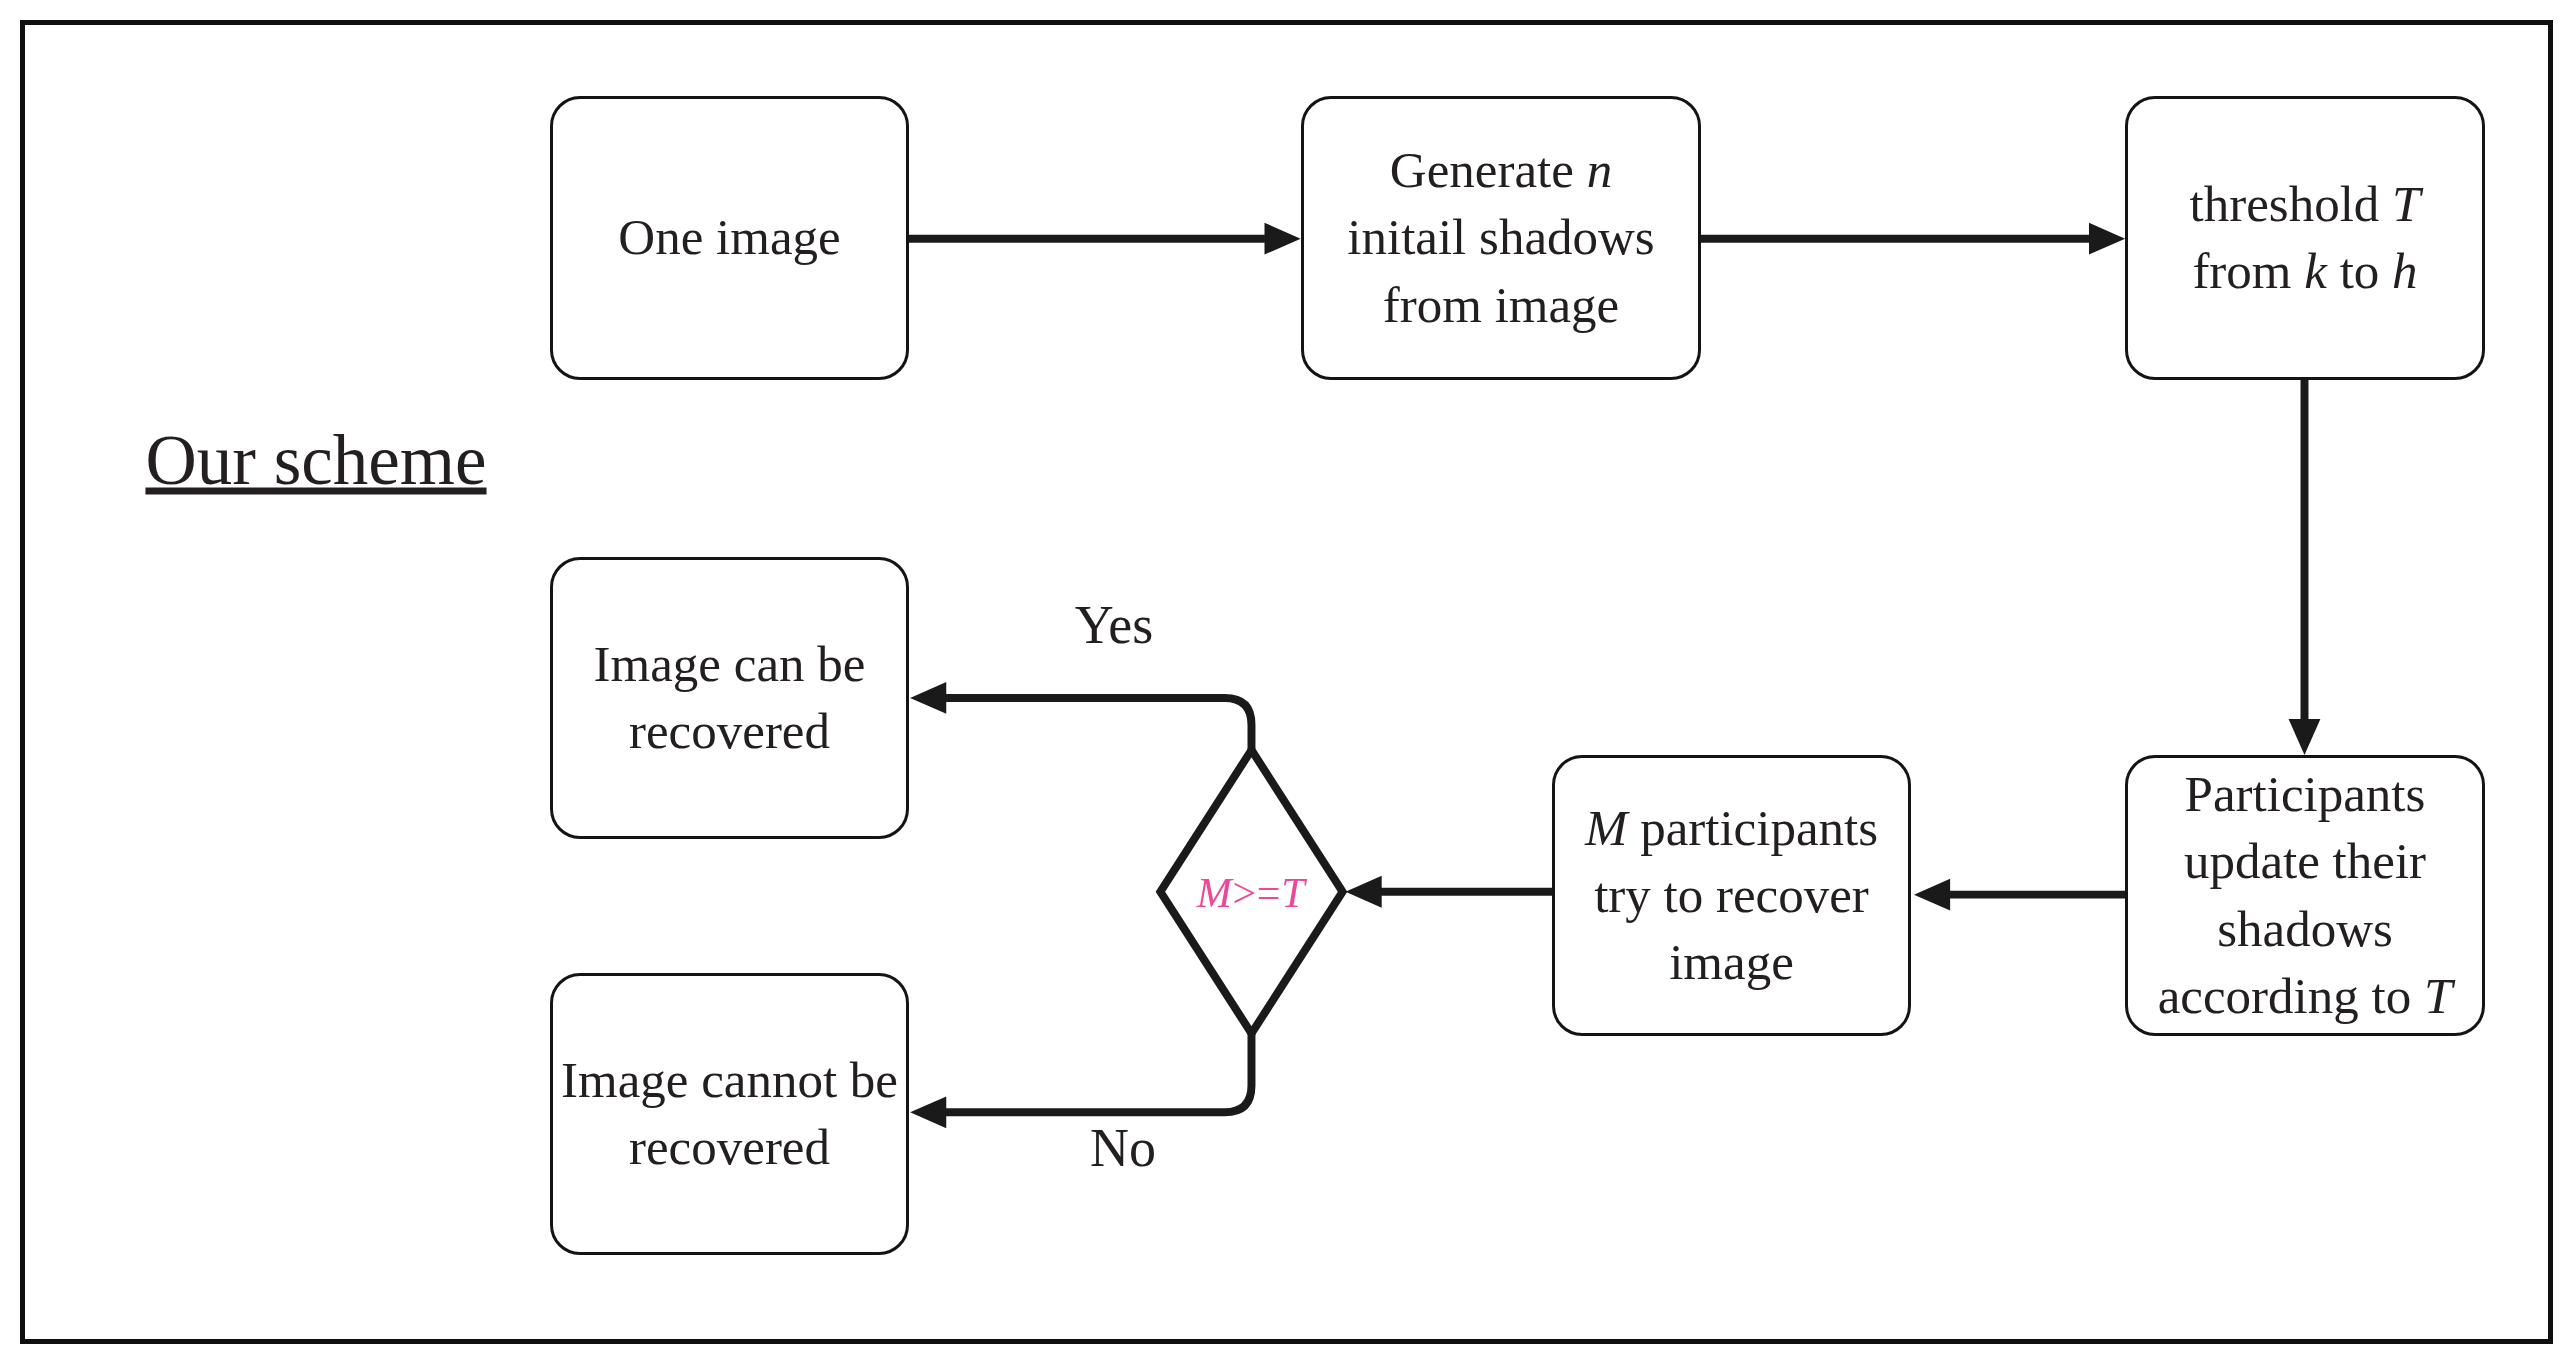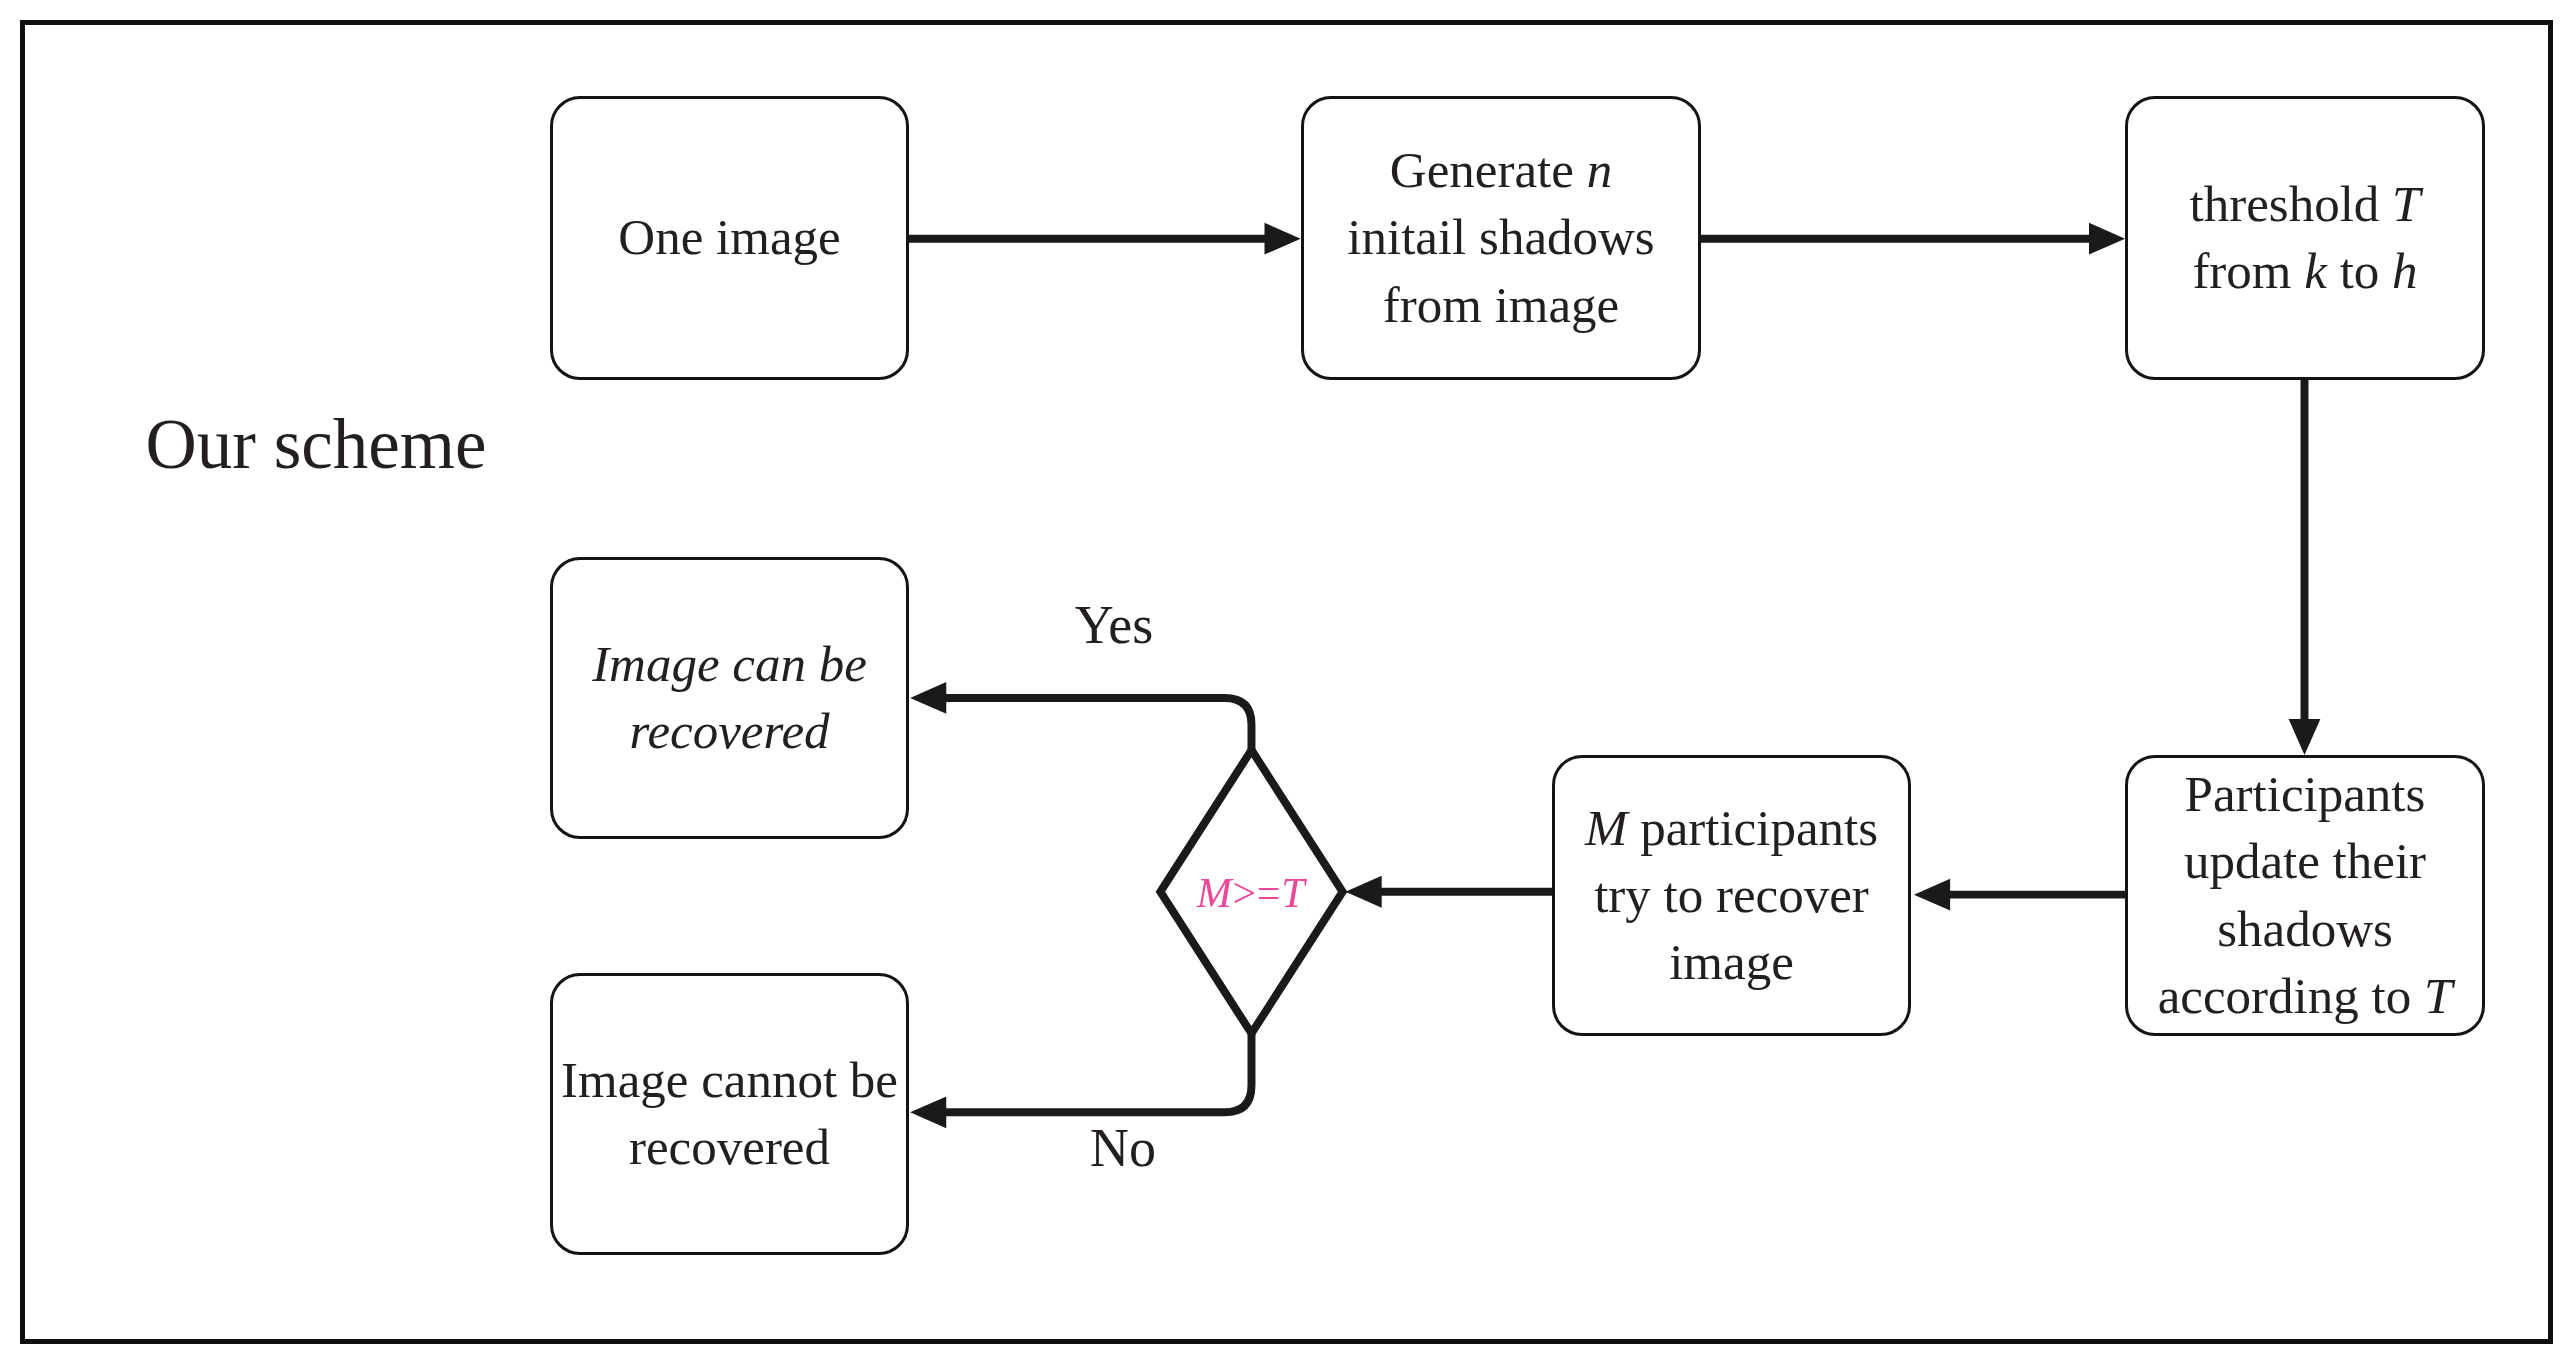--- a/index.html
+++ b/index.html
@@ -70,21 +70,21 @@
     <path d="M 1730 1037 L 1730 1002 Q 1730 965 1693 965 L 1306 965" fill="none" stroke="#1a1a1a" stroke-width="11"></path>
     <polygon points="1258,965 1308,943 1308,987" fill="#1a1a1a"></polygon>
   </g>
 
   <g>
     <path d="M 1730 1429 L 1730 1501 Q 1730 1538 1693 1538 L 1306 1538" fill="none" stroke="#1a1a1a" stroke-width="11"></path>
     <polygon points="1258,1538 1308,1516 1308,1560" fill="#1a1a1a"></polygon>
   </g>
 </svg>
 
-<div class="floating-label scheme-title" style="left:316px;top:444px;">Our scheme</div>
+<div class="floating-label scheme-title" style="left:316px;top:460px;text-decoration:underline;">Our scheme</div>
 
 <div class="node" style="left:550px;top:96px;width:359px;height:284px;align-items:center;">
     <span>
       <span class="tline"><span>One image</span></span>
     </span>
   </div>
 
 <div class="node" style="left:1301px;top:96px;width:400px;height:284px;">
     <span>
       <span class="tline"><span>Generate </span><span class="it">n</span></span>
@@ -110,21 +110,21 @@
   </div>
 
 <div class="node" style="left:1552px;top:755px;width:359px;height:281px;">
     <span>
       <span class="tline"><span class="it">M</span><span> participants</span></span>
       <span class="tline"><span>try to recover</span></span>
       <span class="tline"><span>image</span></span>
     </span>
   </div>
 
-<div class="node" style="left:550px;top:557px;width:359px;height:282px;font-style:italic;">
+<div class="node" style="left:550px;top:557px;width:359px;height:282px;">
     <span>
       <span class="tline"><span>Image can be</span></span>
       <span class="tline"><span>recovered</span></span>
     </span>
   </div>
 
 <div class="node" style="left:550px;top:973px;width:359px;height:282px;">
     <span>
       <span class="tline"><span>Image cannot be</span></span>
       <span class="tline"><span>recovered</span></span>

